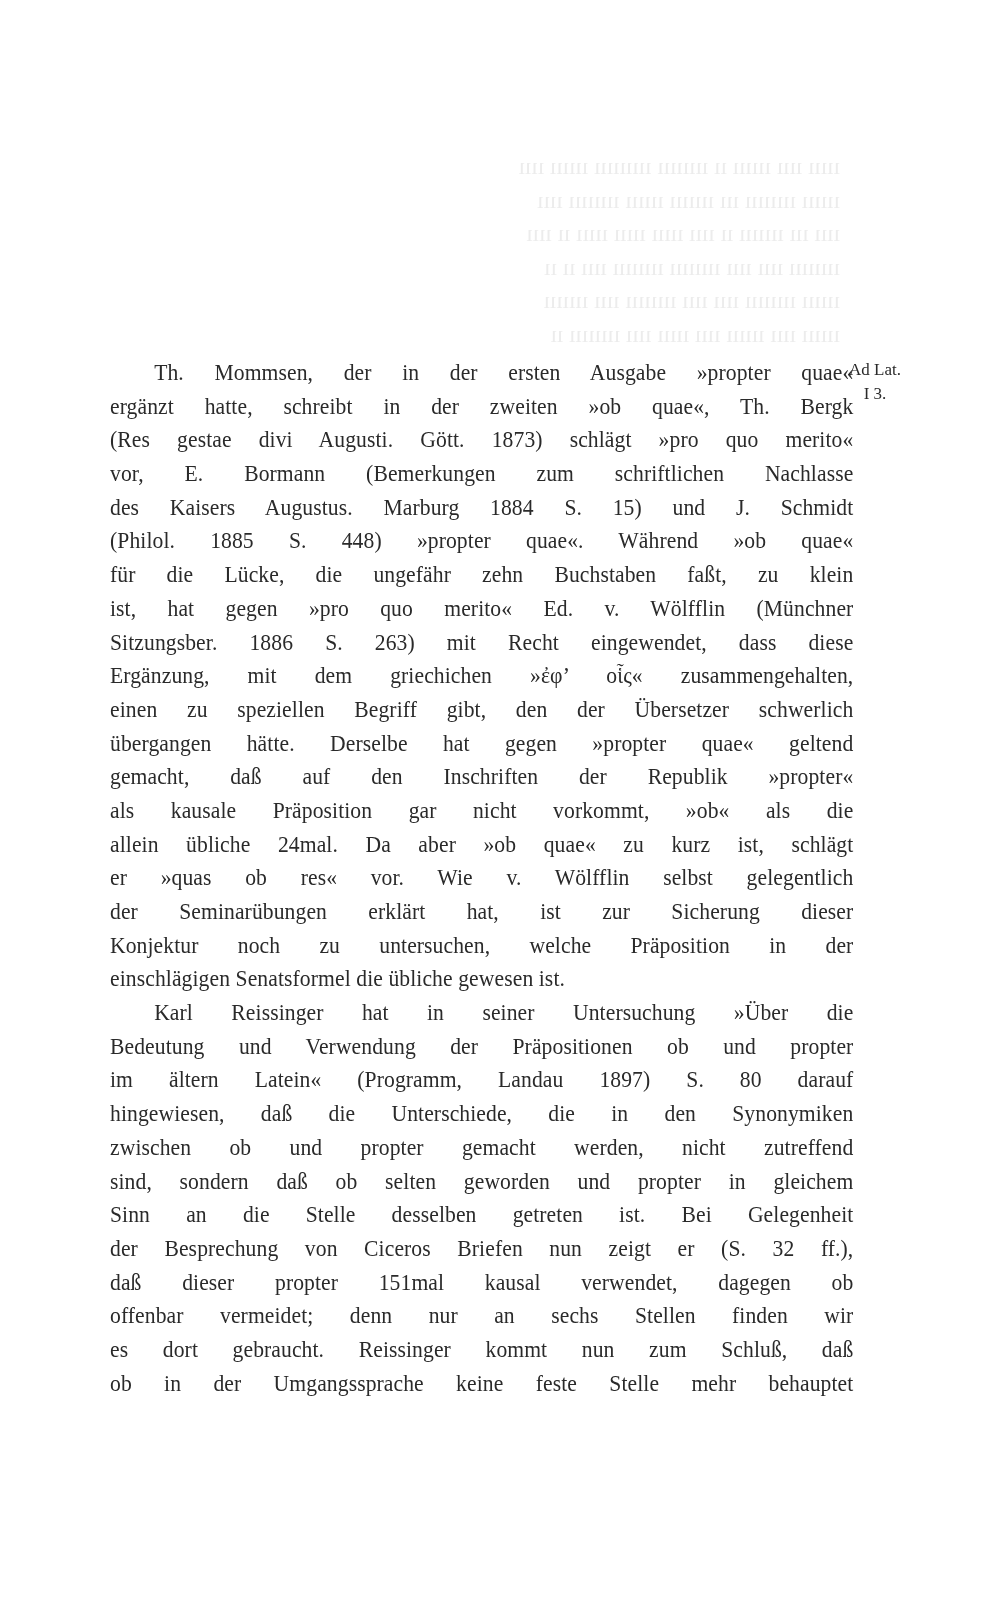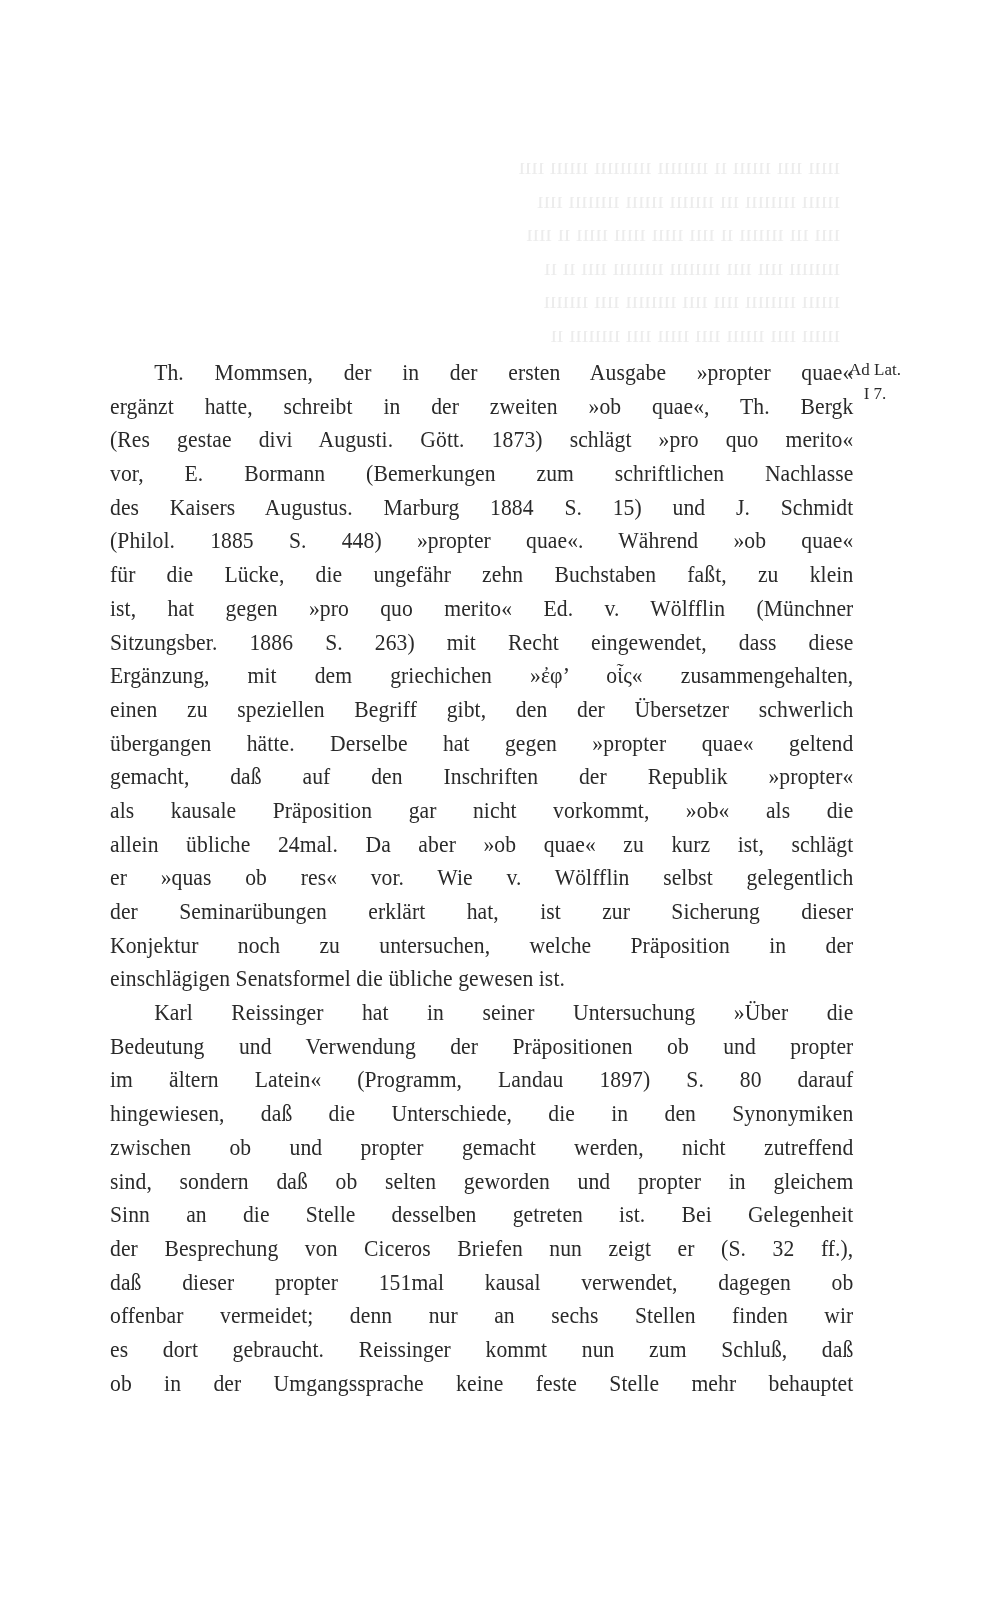--- a/index.html
+++ b/index.html
@@ -106,14 +106,14 @@
     <span class="line">der Besprechung von Ciceros Briefen nun zeigt er (S. 32 ff.),</span>
     <span class="line">daß dieser propter 151mal kausal verwendet, dagegen ob</span>
     <span class="line">offenbar vermeidet; denn nur an sechs Stellen finden wir</span>
     <span class="line">es dort gebraucht. Reissinger kommt nun zum Schluß, daß</span>
     <span class="line">ob in der Umgangssprache keine feste Stelle mehr behauptet</span>
   </div>
 </div>
 
 <div class="margin-note">
   <div>Ad Lat.</div>
-  <div>I 7.</div>
+  <div>I 3.</div>
 </div>
 
 </body></html>

